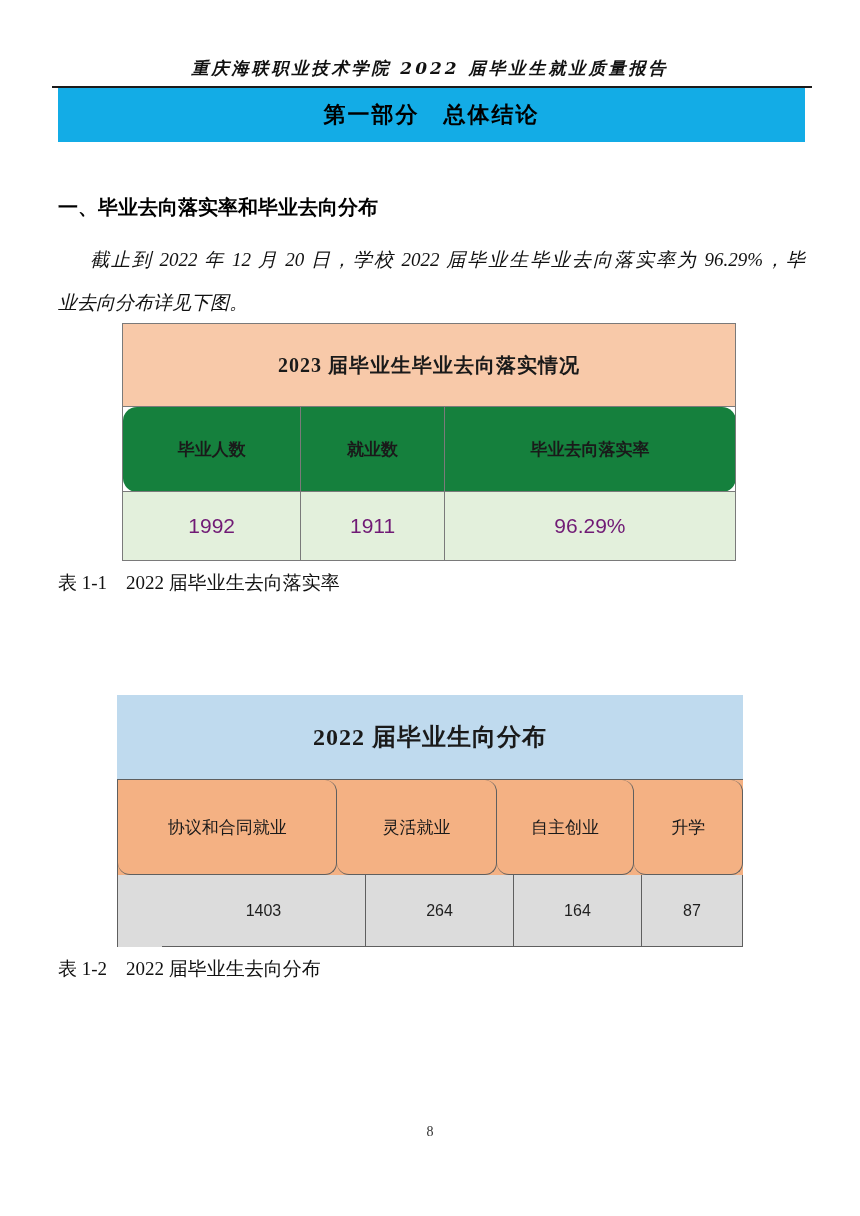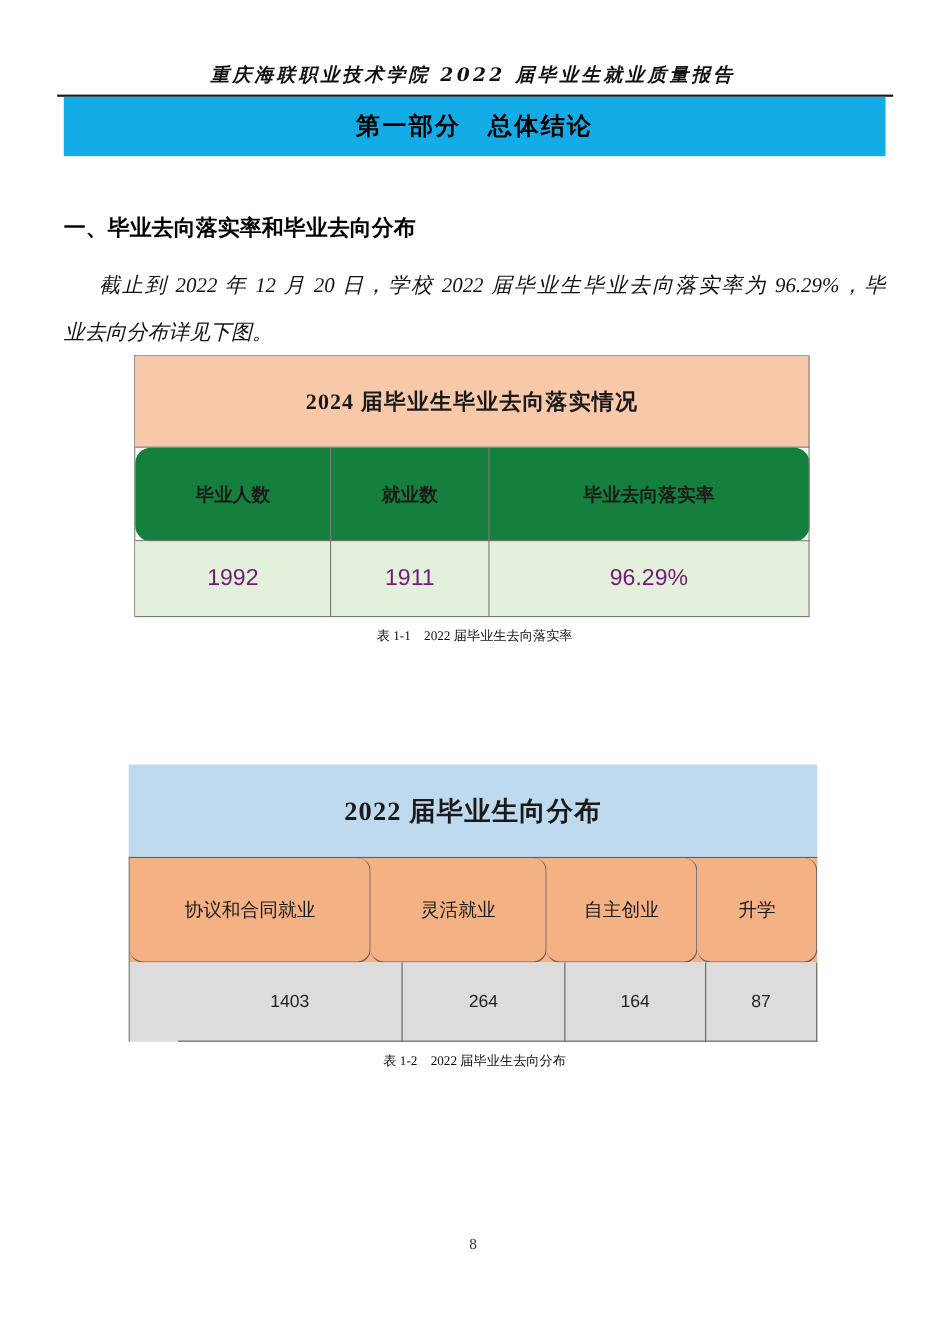--- a/index.html
+++ b/index.html
@@ -88,21 +88,21 @@
     display:flex;align-items:center;justify-content:center;
   }
   .t2 .t-head .cell{font-weight:normal;font-size:17px;border-radius:12px;}
   .t2 .t-data .cell{
     font-family:"Liberation Sans","DejaVu Sans",sans-serif;
     font-size:16px;color:#1f1f1f;
   }
   
   .caption{
     position:absolute;left:58px;width:747px;
-    text-align:center;font-size:12px;color:#111;
+    font-size:19px;color:#111;
   }
   .caption-1{top:570px;}
   .caption-2{top:956px;}
   .page-number{
     position:absolute;top:1124px;left:0;width:100%;
     text-align:center;font-size:14px;color:#333;
   }
 </style>
 </head>
 <body>
@@ -118,21 +118,21 @@
   </div>
 
   <div class="section-heading">一、毕业去向落实率和毕业去向分布</div>
 
   <div class="para">
     <div class="para-line1">截止到 2022 年 12 月 20 日，学校 2022 届毕业生毕业去向落实率为 96.29%，毕</div>
     <div class="para-line2">业去向分布详见下图。</div>
   </div>
 
   <div class="t1">
-    <div class="t-title">2024 届毕业生毕业去向落实情况</div>
+    <div class="t-title">2023 届毕业生毕业去向落实情况</div>
     <div class="t-row t-head">
       <div class="cell">毕业人数</div>
       <div class="cell">就业数</div>
       <div class="cell">毕业去向落实率</div>
     </div>
     <div class="t-row t-data">
       <div class="cell">1992</div>
       <div class="cell">1911</div>
       <div class="cell">96.29%</div>
     </div>

